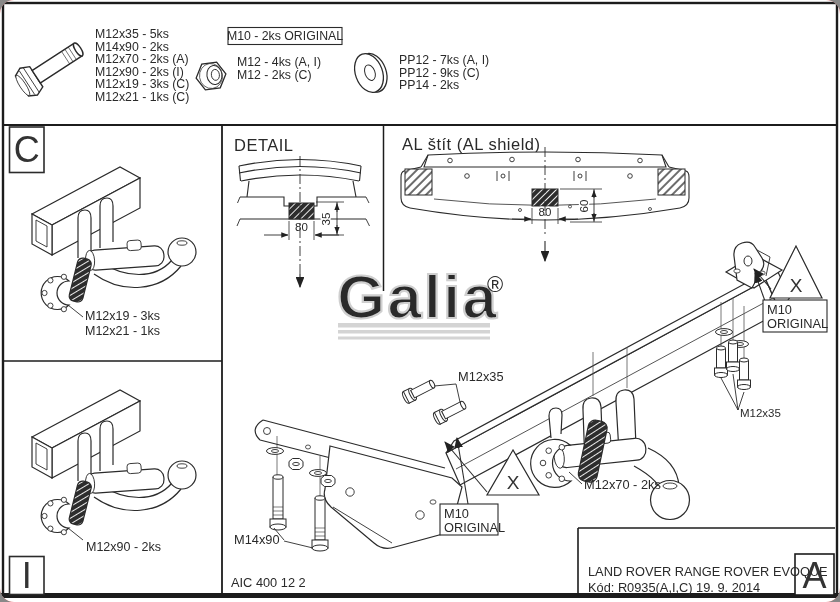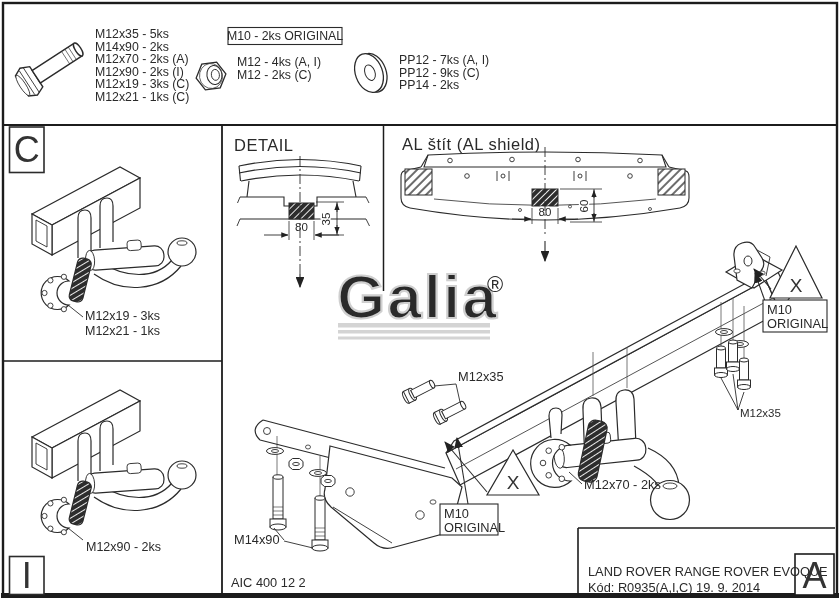--- a/index.html
+++ b/index.html
@@ -1,17 +1,17 @@
 <!DOCTYPE html>
 <html><head>
 <meta charset="utf-8">
 <style>
   html,body{margin:0;padding:0;background:#888;}
   #page{position:relative;width:840px;height:602px;background:#ef4444;overflow:hidden;
-        font-family:"Liberation Sans",sans-serif;}
+        font-family:"Liberation Sans",sans-serif;border-radius:14px;}
   svg{display:block;}
   svg text{font-family:"Liberation Sans",sans-serif;fill:#2a2a2a;}
   .lbl{font-size:12.5px;}
   .lbl-main{font-size:12.8px;}
   .ttl{font-size:16.5px;letter-spacing:0.5px;}
   .dim{font-size:11.5px;paint-order:stroke;stroke:#fff;stroke-width:3px;}
   .bigletter{font-size:36px;fill:#333;}
   .xmark{font-size:19px;fill:#333;}
   .footer-line{font-size:12.8px;}
   .boxlbl{font-size:12.3px;}

